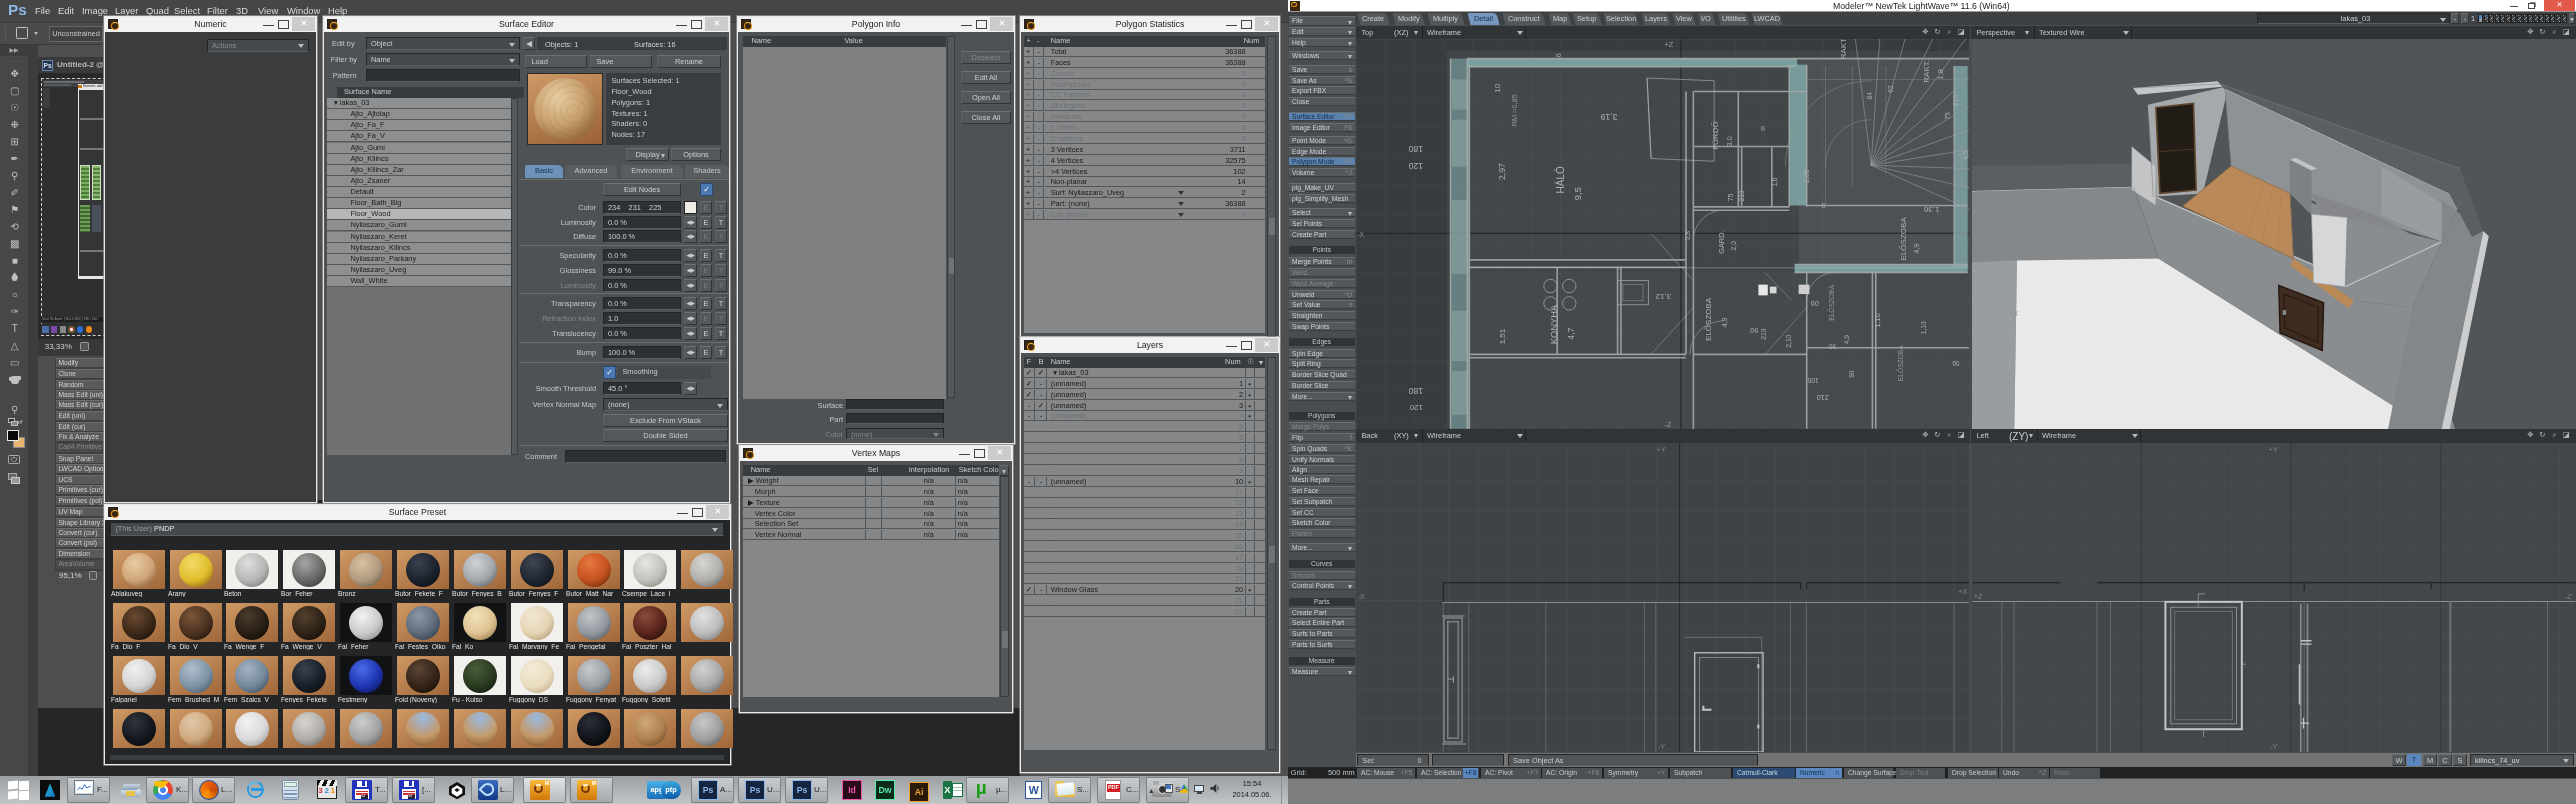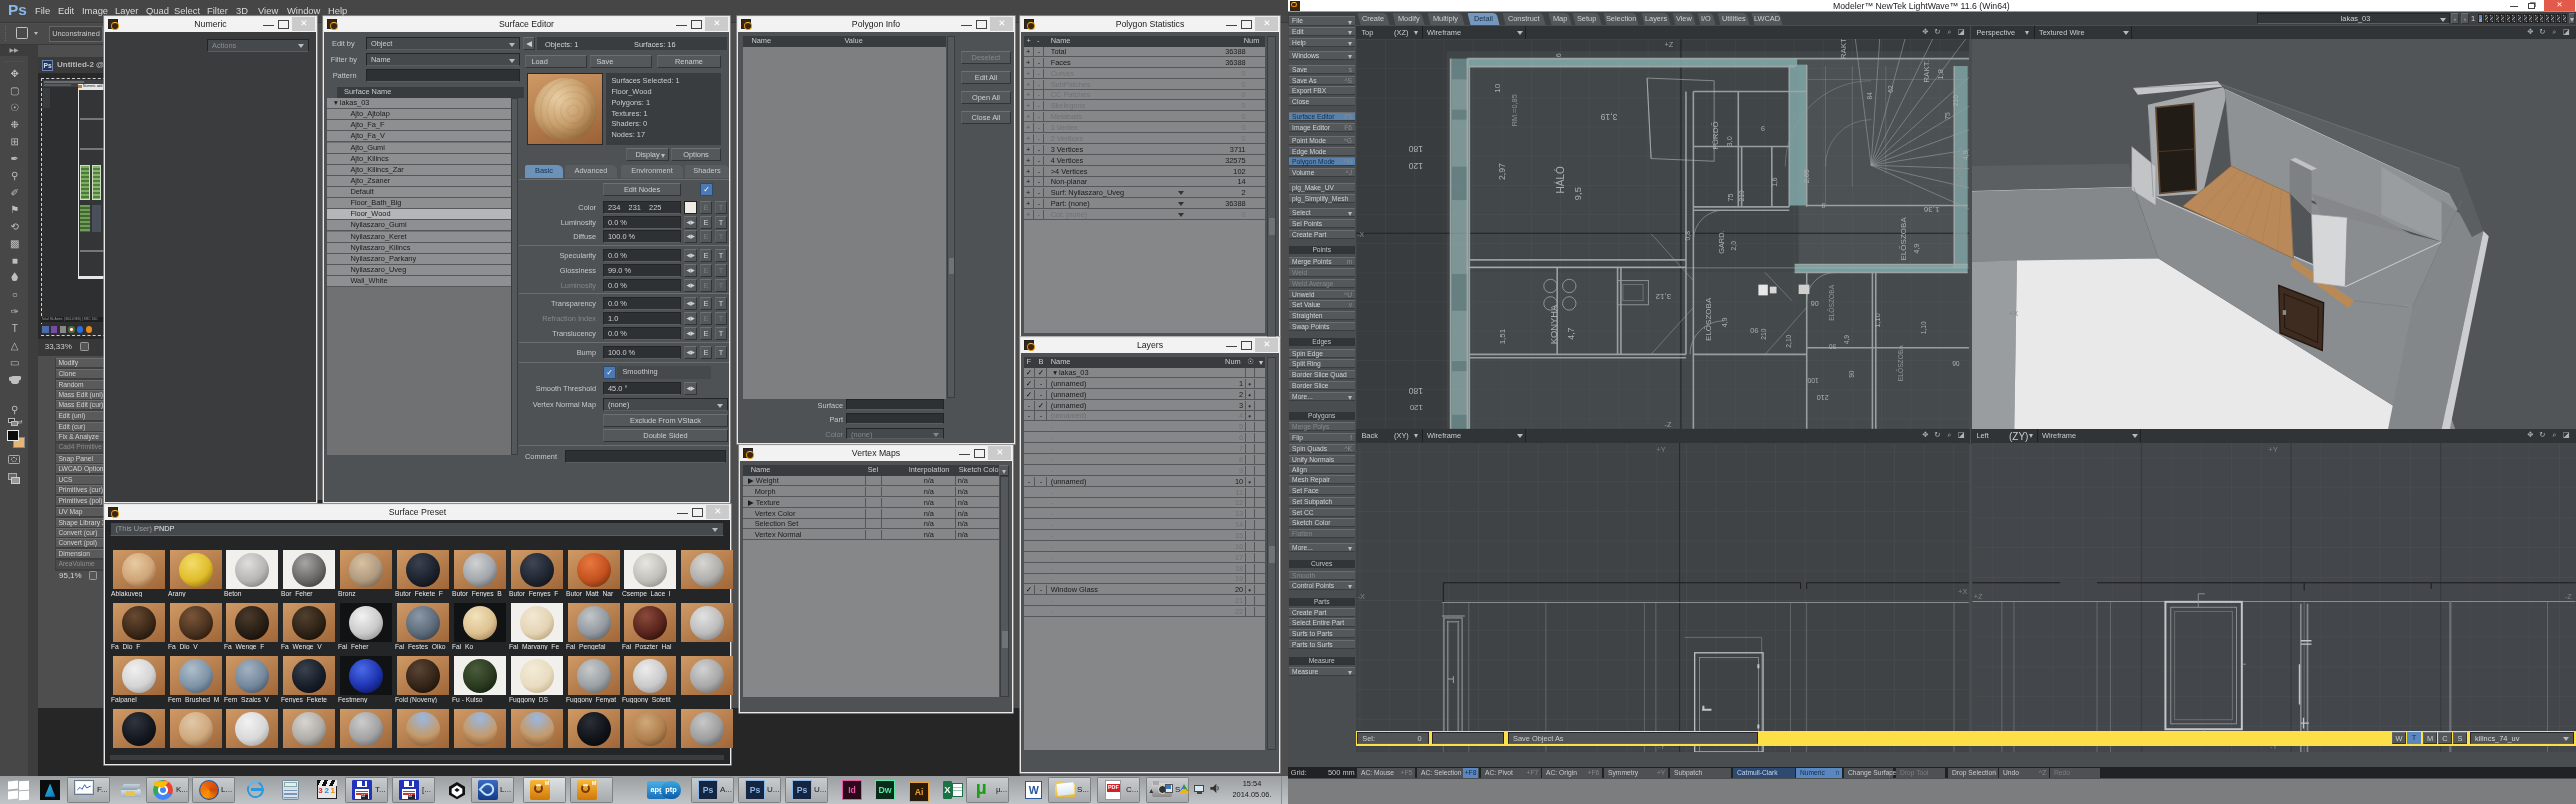--- a/index.html
+++ b/index.html
@@ -1344,21 +1344,21 @@
       <rect x="296" y="245" width="98" height="174" stroke="#9ba0a2" stroke-width="1.2" fill="none"></rect>
       <rect x="302" y="251" width="86" height="162" stroke="#9ba0a2" stroke-width="0.8" fill="none" opacity="0.8"></rect>
       <path d="M337 245v-20 M337 225h10 M402 330h6 M345 427v12" stroke="#9ba0a2" stroke-width="1.2" fill="none"></path>
       <path d="M490 295h16 M490 300h16 M488 330v60 M490 418h12 M494 410v16" stroke="#c2c6c8" stroke-width="2" fill="none"></path>
       <text x="442" y="14" font-size="11" fill="#7e8486" font-family="Liberation Sans,sans-serif">+Y</text>
       <text x="444" y="456" font-size="11" fill="#7e8486" font-family="Liberation Sans,sans-serif">-Y</text>
       <text x="2" y="233" font-size="11" fill="#7e8486" font-family="Liberation Sans,sans-serif">+Z</text>
       <text x="884" y="233" font-size="11" fill="#7e8486" font-family="Liberation Sans,sans-serif">-Z</text>
     </svg></div>
 
-<div class="abs" style="left:1356px;top:731px;width:1220px;height:14.8px;background:#fde047;">
+<div class="abs" style="left:1356px;top:753px;width:1220px;height:14.8px;background:#737373;">
  <div class="fld" style="left:1.3px;top:1.3px;width:72px;height:12px;background:#515457;color:#caccce;">Sel:<span style="position:absolute;right:6.7px;">0</span></div>
  <div class="fld" style="left:76px;top:1.3px;width:72px;height:12px;background:#515457;"></div>
  <div class="fld" style="left:152px;top:1.3px;width:250px;height:12px;background:#515457;color:#caccce;">Save Object As</div>
  <div class="btn" style="left:1036px;top:1.3px;width:14px;height:12px;line-height:11.4px;">W</div>
  <div class="abs" style="left:1051px;top:1.3px;width:14px;height:12px;background:#5b87c0;color:#10304f;font-size:7.4px;text-align:center;line-height:11.4px;">T</div>
  <div class="btn" style="left:1067px;top:1.3px;width:14px;height:12px;line-height:11.4px;">M</div>
  <div class="btn" style="left:1082px;top:1.3px;width:14px;height:12px;line-height:11.4px;">C</div>
  <div class="btn" style="left:1097px;top:1.3px;width:14px;height:12px;line-height:11.4px;">S</div>
  <div class="fld" style="left:1114px;top:1.3px;width:104px;height:12px;background:#515457;color:#d6d9db;">kilincs_74_uv<span class="arr" style="right:4px;top:4px;"></span></div>
 </div>

